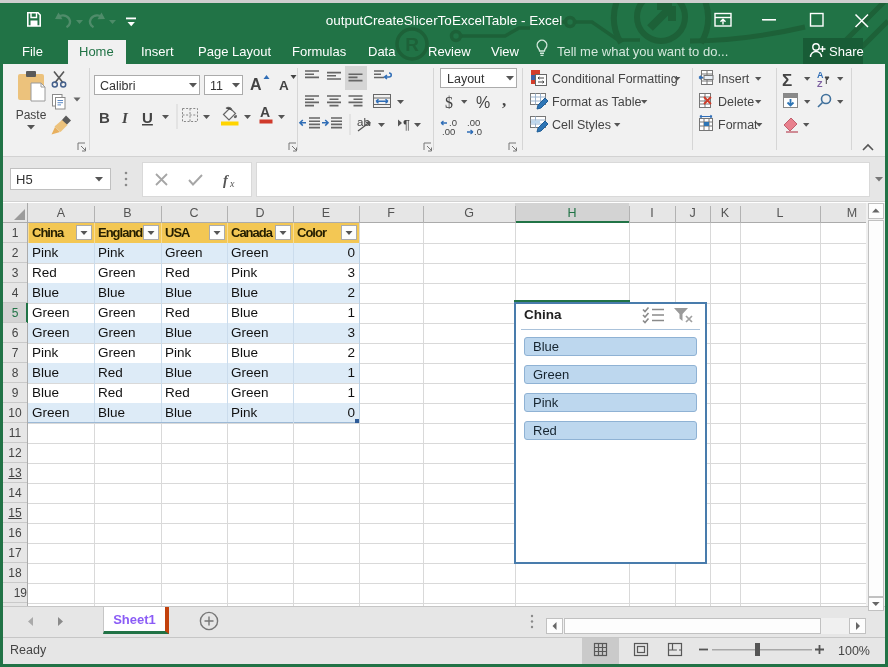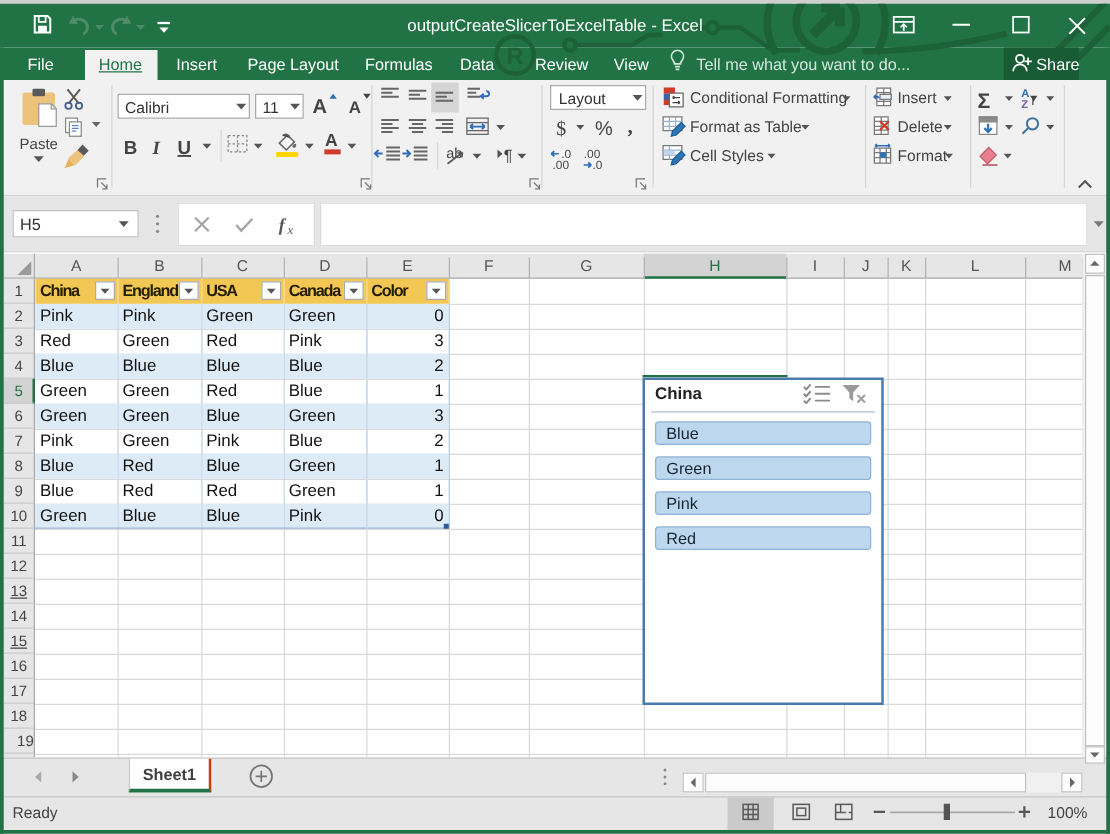--- a/index.html
+++ b/index.html
@@ -67,21 +67,21 @@
     <path d="M35 21.5 v-5 M32.5 18.8 l2.5 -2.5 l2.5 2.5"></path>
     <path d="M74 16.8 h14" stroke-width="1.6"></path>
     <rect x="122.5" y="10.5" width="12.5" height="12.5"></rect>
     <path d="M167.5 11.5 l12.5 12.5 M180 11.5 l-12.5 12.5" stroke-width="1.5"></path>
   </svg>
 
   <div class="abs" style="left:803px;top:38px;width:60px;height:26px;background:#185c36;"></div>
   <div class="abs" style="left:68px;top:40px;width:58px;height:24px;background:#f1f1f1;"></div>
   <div class="abs" style="left:0;top:44px;width:888px;height:17px;font-size:13px;color:#fff;">
     <span class="abs" style="left:22px;">File</span>
-    <span class="abs" style="left:79px;color:#217346;text-decoration:underline;">Home</span>
+    <span class="abs" style="left:79px;color:#217346;">Home</span>
     <span class="abs" style="left:141px;">Insert</span>
     <span class="abs" style="left:198px;">Page Layout</span>
     <span class="abs" style="left:292px;">Formulas</span>
     <span class="abs" style="left:368px;">Data</span>
     <span class="abs" style="left:428px;">Review</span>
     <span class="abs" style="left:491px;">View</span>
     <span class="abs" style="left:557px;color:#d3e8dc;">Tell me what you want to do...</span>
     <span class="abs" style="left:829px;">Share</span>
   </div>
   <svg class="abs" width="30" height="26" viewBox="0 0 30 26" style="left:534px;top:38px;" fill="none" stroke="#cfe6d9" stroke-width="1.4">
@@ -573,21 +573,21 @@
   <div class="abs" style="left:868px;top:597px;width:16px;height:14px;background:#fdfdfd;border:1px solid #c1c1c1;box-sizing:border-box;z-index:3;"></div>
   <svg class="abs" width="16" height="14" viewBox="0 0 16 14" style="left:868px;top:597px;z-index:4;">
       <path d="M4 5 l3.8 4 l3.8 -4 z" fill="#666"></path>
     </svg>
 
   <div class="abs" id="sheetstrip" style="left:0;top:606px;width:888px;height:31px;background:#e6e6e6;border-top:1px solid #c6c6c6;"></div>
   <svg class="abs" width="80" height="31" viewBox="0 0 80 31" style="left:0;top:606px;">
     <path d="M33 11 l-5 4.5 l5 4.5 z" fill="#aaaaaa"></path>
     <path d="M58 11 l5 4.5 l-5 4.5 z" fill="#8a8a8a"></path>
   </svg>
-  <div class="abs" style="left:103px;top:607px;width:66px;height:27px;background:#fff;border-bottom:3px solid #217346;border-left:1px solid #c6c6c6;border-right:2px solid #c2410c;box-sizing:border-box;text-align:center;font-size:13px;font-weight:bold;color:#404040;line-height:25px;">Sheet1</div>
+  <div class="abs" style="left:103px;top:607px;width:66px;height:27px;background:#fff;border-bottom:3px solid #217346;border-left:1px solid #c6c6c6;border-right:4px solid #c2410c;box-sizing:border-box;text-align:center;font-size:13px;font-weight:bold;color:#8b5cf6;line-height:25px;">Sheet1</div>
   <svg class="abs" width="24" height="24" viewBox="0 0 24 24" style="left:198px;top:610px;" fill="none" stroke="#767676" stroke-width="1.4">
     <circle cx="11" cy="11" r="8.6"></circle>
     <path d="M11 6.5 v9 M6.5 11 h9"></path>
   </svg>
   <svg class="abs" width="8" height="31" viewBox="0 0 8 31" style="left:528px;top:606px;" fill="#8a8a8a">
     <circle cx="4" cy="10" r="1.2"></circle>
       <circle cx="4" cy="15.5" r="1.2"></circle>
       <circle cx="4" cy="21" r="1.2"></circle>
   </svg>
   <div class="abs" style="left:546px;top:618px;width:17px;height:16px;background:#fdfdfd;border:1px solid #c1c1c1;box-sizing:border-box;"></div>

